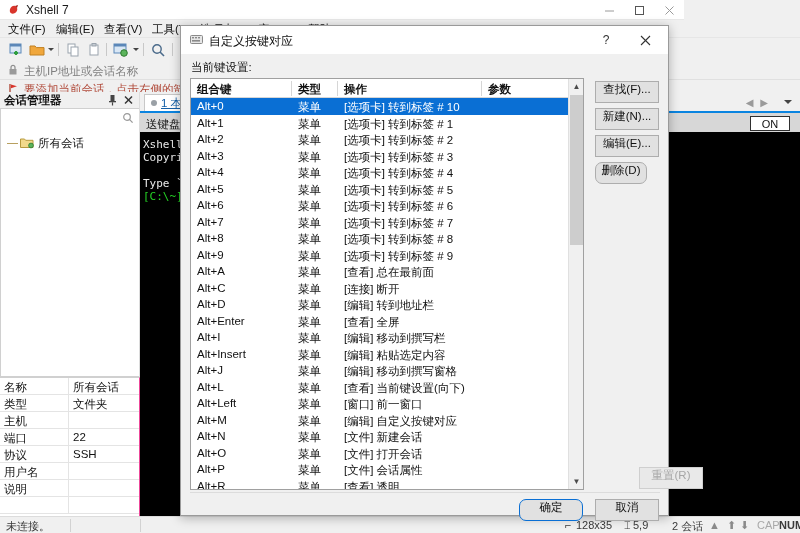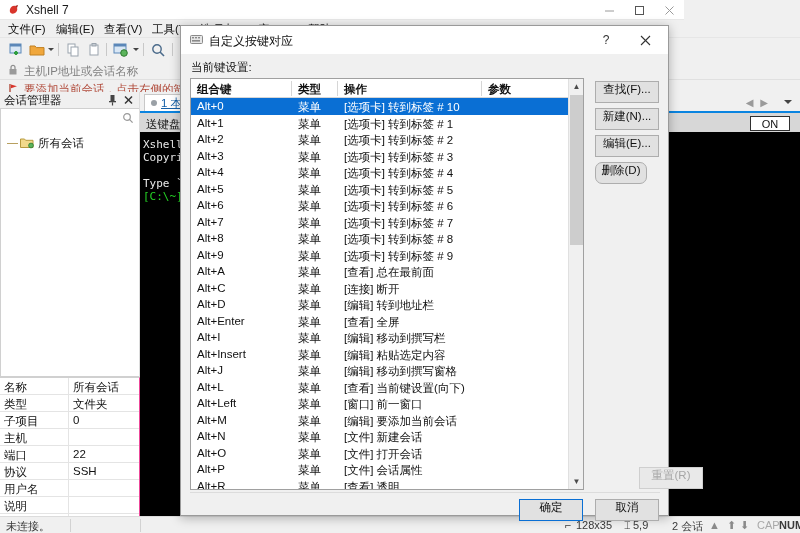--- a/index.html
+++ b/index.html
@@ -73,21 +73,21 @@
   }
   .hint-flag { position: absolute; left: 8px; top: 3px; width: 11px; height: 11px; }
   .hint-text { position: absolute; left: 24px; top: 2px; font-size: 11.5px; color: #b04a3a; }
 
   
   .sm-panel {
     position: absolute; left: 0; top: 92px; width: 140px; height: 285px;
     background: #f0f0f0; border-right: 1px solid #dcdcdc;
   }
   .sm-head { position: absolute; left: 0; top: 0; width: 140px; height: 16px; }
-  .sm-title { position: absolute; left: 4px; top: 1px; font-size: 11.5px; color: #111; }
+  .sm-title { position: absolute; left: 4px; top: 1px; font-size: 11.5px; color: #111; font-weight: bold; }
   .sm-pin { position: absolute; right: 22px; top: 2px; width: 11px; height: 12px; }
   .sm-close { position: absolute; right: 6px; top: 2px; width: 11px; height: 12px; }
   .sm-body {
     position: absolute; left: 0; top: 16px; width: 139px; height: 269px;
     background: #ffffff; border: 1px solid #d0d0d0; border-right: none;
   }
   .sm-search { position: absolute; right: 5px; top: 3px; width: 12px; height: 12px; }
   .tree-row { position: absolute; left: 6px; top: 26px; height: 16px; display: flex; align-items: center; }
   .tree-dash { width: 11px; height: 1px; background: #b8a060; margin-right: 2px; }
   .folder-ico { width: 14px; height: 12px; margin-right: 4px; position: relative; }
@@ -364,25 +364,20 @@
   <div class="props" id="props-grid">
       <div class="prop-row">
         <div class="prop-k">名称</div>
         <div class="prop-div"></div>
         <div class="prop-v">所有会话</div>
       </div>
       <div class="prop-row">
         <div class="prop-k">类型</div>
         <div class="prop-div"></div>
         <div class="prop-v">文件夹</div>
-      </div>
-      <div class="prop-row">
-        <div class="prop-k">子项目</div>
-        <div class="prop-div"></div>
-        <div class="prop-v">0</div>
       </div>
       <div class="prop-row">
         <div class="prop-k">主机</div>
         <div class="prop-div"></div>
         <div class="prop-v"></div>
       </div>
       <div class="prop-row">
         <div class="prop-k">端口</div>
         <div class="prop-div"></div>
         <div class="prop-v">22</div>
@@ -590,21 +585,21 @@
           </div>
           <div class="lv-row">
             <div class="lv-c lv-c0">Alt+Left</div>
             <div class="lv-c lv-c1">菜单</div>
             <div class="lv-c lv-c2">[窗口] 前一窗口</div>
             <div class="lv-c lv-c3"></div>
           </div>
           <div class="lv-row">
             <div class="lv-c lv-c0">Alt+M</div>
             <div class="lv-c lv-c1">菜单</div>
-            <div class="lv-c lv-c2">[编辑] 要添加当前会话</div>
+            <div class="lv-c lv-c2">[编辑] 自定义按键对应</div>
             <div class="lv-c lv-c3"></div>
           </div>
           <div class="lv-row">
             <div class="lv-c lv-c0">Alt+N</div>
             <div class="lv-c lv-c1">菜单</div>
             <div class="lv-c lv-c2">[文件] 新建会话</div>
             <div class="lv-c lv-c3"></div>
           </div>
           <div class="lv-row">
             <div class="lv-c lv-c0">Alt+O</div>
@@ -642,21 +637,21 @@
         <span>编辑(E)...</span>
       </div>
     <div class="dlg-btn" style="left:414px; top:136px; width:52px;border-radius:7px;">
         <span>删除(D)</span>
       </div>
     <div class="dlg-btn disabled" style="left:414px; top:441px; width:64px;">
         <span>重置(R)</span>
       </div>
 
     <div class="dlg-sep"></div>
-    <div class="dlg-btn default" style="left:338px; top:473px; width:64px;">
+    <div class="dlg-btn default" style="left:338px; top:473px; width:64px;border-radius:7px;">
         <span>确定</span>
       </div>
     <div class="dlg-btn" style="left:414px; top:473px; width:64px;">
         <span>取消</span>
       </div>
   </div>
 
 </div>
 
 </body></html>

